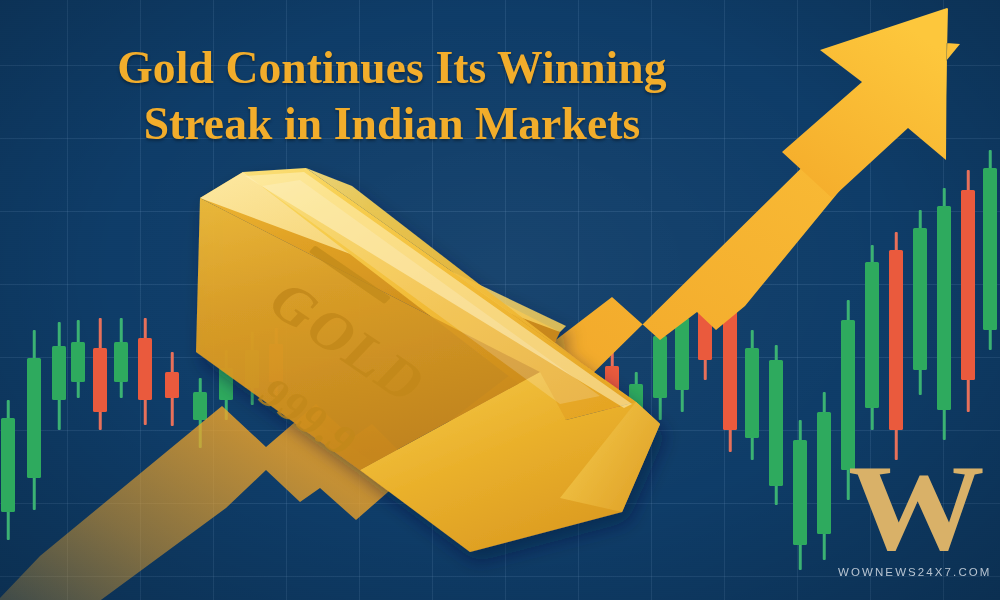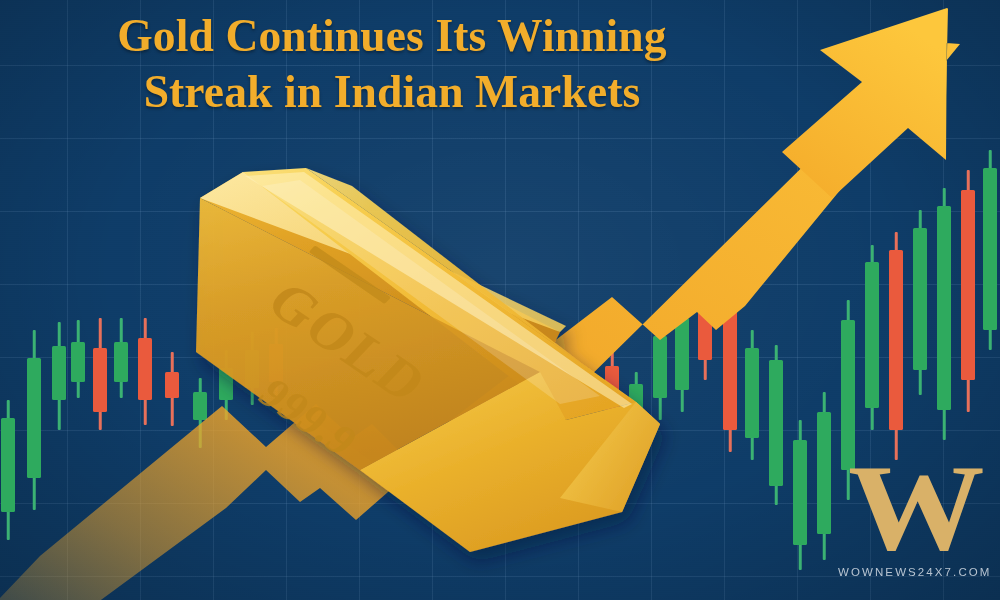--- a/index.html
+++ b/index.html
@@ -39,21 +39,21 @@
   
   .candle{position:absolute;}
   .wick{position:absolute;left:50%;transform:translateX(-50%);width:2.5px;border-radius:1px;}
   .body{position:absolute;left:0;right:0;border-radius:1.5px;}
   .c-up .wick{background:#3bb273;}
   .c-up .body{background:#2eaa5e;}
   .c-dn .wick{background:#e8705a;}
   .c-dn .body{background:#ea5a3d;}
 
   
-  .title-layer{pointer-events:none;}
+  .title-layer{pointer-events:none;margin-top:32px;}
   .title{
     position:absolute;left:22px;top:8px;width:740px;
     text-align:center;
     font-family:"Liberation Serif", serif;
     font-weight:700;
     font-size:47px;
     line-height:1.19;
     letter-spacing:.1px;
     color:#f2ad2b;
     text-shadow:0 2px 3px rgba(0,0,0,.35);

